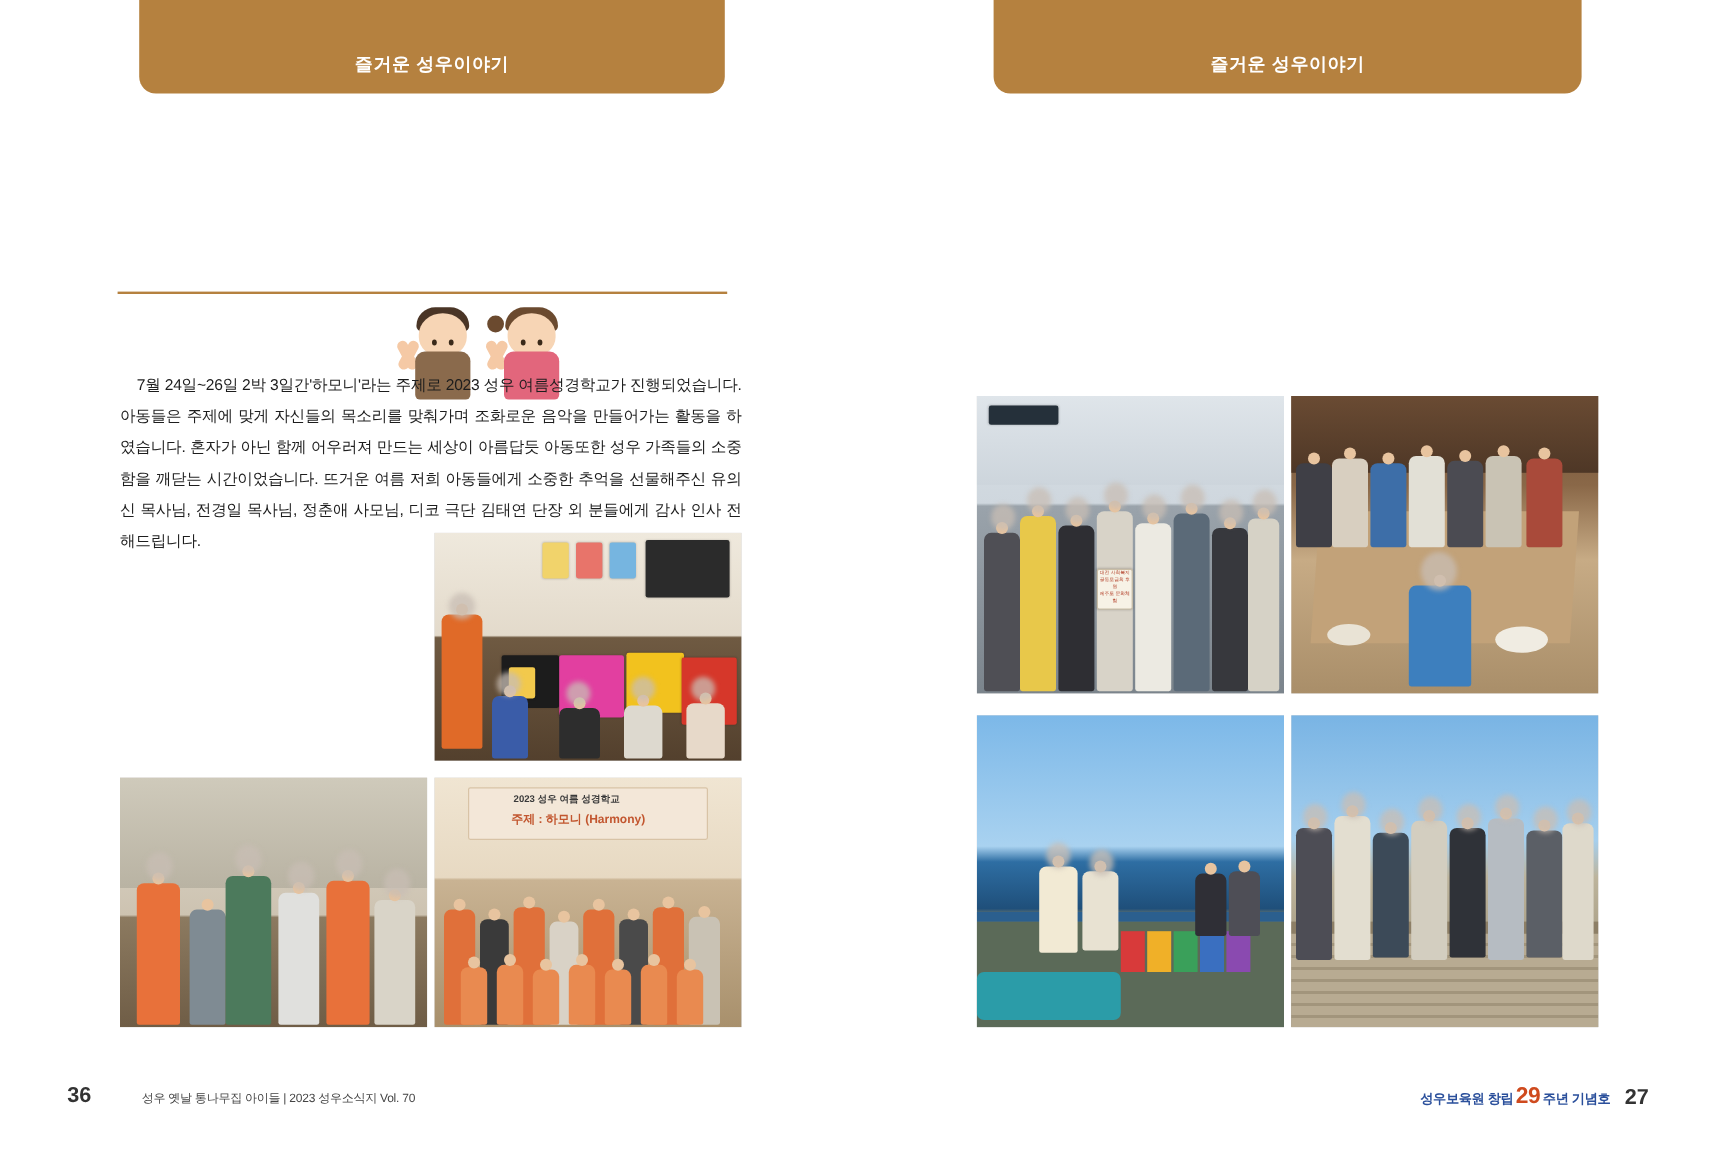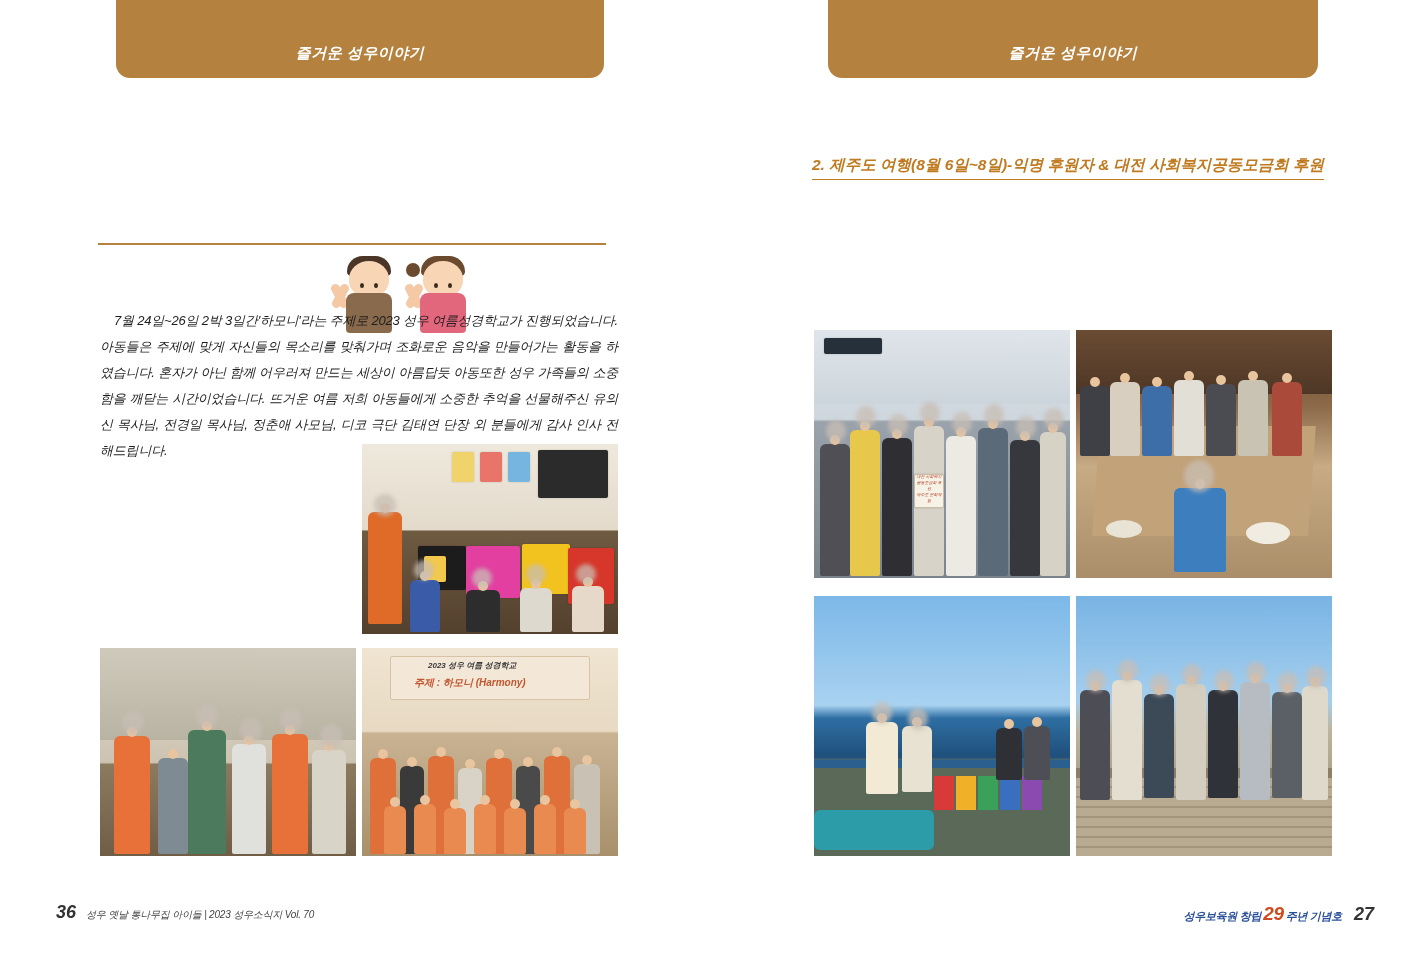--- a/index.html
+++ b/index.html
@@ -7,21 +7,21 @@
   body {
     width: 1428px;
     height: 967px;
     background: #ffffff;
     font-family: "Liberation Sans", sans-serif;
     color: #1a1a1a;
     overflow: hidden;
     position: relative;
   }
   .spread { display: flex; width: 1428px; height: 967px; }
-  .page { position: relative; width: 714px; height: 967px; font-style: italic; }
+  .page { position: relative; width: 714px; height: 967px; }
 
   
   .header-tab {
     position: absolute;
     top: 0;
     height: 78px;
     background: #b5813f;
     border-bottom-left-radius: 14px;
     border-bottom-right-radius: 14px;
     color: #ffffff;
@@ -209,21 +209,21 @@
   
   .footer-left {
     position: absolute;
     left: 56px;
     bottom: 44px;
     display: flex;
     align-items: baseline;
     gap: 10px;
   }
   .pg-num { font-size: 18px; font-weight: bold; color: #333; }
-  .footer-text { font-size: 10px; color: #444; letter-spacing: -0.2px; }
+  .footer-text { font-size: 10px; color: #444; letter-spacing: -0.2px; margin-left: 32px; }
   .footer-right {
     position: absolute;
     right: 54px;
     bottom: 42px;
     display: flex;
     align-items: center;
     gap: 12px;
   }
   .brand-mark {
     font-size: 11px;
@@ -316,21 +316,21 @@
         <div class="blur-face" style="left:180px; bottom:124px; width:22px; height:24px;"></div>
         <div class="fig" style="left:212px; width:34px; height:104px; background:#d9d4c8;"></div>
         <div class="blur-face" style="left:220px; bottom:108px; width:22px; height:24px;"></div>
       </div>
     </div>
 
     <div class="photo" style="left:362px; top:648px; width:256px; height:208px;">
       <div class="ph-inner scene-group">
         <div class="banner" style="left:28px; top:8px; width:200px; height:44px;"></div>
         <div style="position:absolute;left:66px;top:12px;font-size:8px;color:#3a3a3a;font-weight:bold;">2023 성우 여름 성경학교</div>
-        <div style="position:absolute;left:52px;top:28px;font-size:10px;color:#c2562f;font-weight:bold;">주제 : 하모니 (Harmony)</div>
+        <div style="position:absolute;left:64px;top:28px;font-size:10px;color:#c2562f;font-weight:bold;">주제 : 하모니 (Harmony)</div>
         <div class="fig" style="left:8px; width:26px; height:96px; background:#e0703a;"></div>
         <div class="fig" style="left:38px; width:24px; height:88px; background:#3a3a3a;"></div>
         <div class="fig" style="left:66px; width:26px; height:98px; background:#e0703a;"></div>
         <div class="fig" style="left:96px; width:24px; height:86px; background:#d9d2c6;"></div>
         <div class="fig" style="left:124px; width:26px; height:96px; background:#e0703a;"></div>
         <div class="fig" style="left:154px; width:24px; height:88px; background:#4a4a4a;"></div>
         <div class="fig" style="left:182px; width:26px; height:98px; background:#e0703a;"></div>
         <div class="fig" style="left:212px; width:26px; height:90px; background:#c9c2b4;"></div>
         <div class="fig" style="left:22px; width:22px; height:48px; background:#e98a50;"></div>
         <div class="fig" style="left:52px; width:22px; height:50px; background:#e98a50;"></div>
@@ -347,21 +347,20 @@
       <span class="footer-text">성우 옛날 통나무집 아이들 | 2023 성우소식지 Vol. 70</span>
     </div>
   </div>
 
   <div class="page right-page">
 
     <div class="header-tab">
       <span>즐거운 성우이야기</span>
     </div>
 
-    <div class="sec-head">2. 제주도 여행(8월 6일~8일)-익명 후원자 &amp; 대전 사회복지공동모금회 후원</div>
 
 
     <div class="photo" style="left:100px; top:330px; width:256px; height:248px;">
       <div class="ph-inner scene-indoor-blue">
         <div style="position:absolute;left:0;top:0;width:100%;height:30%;background:linear-gradient(#dfe5ea,#cdd5dc);"></div>
         <div class="card" style="left:10px; top:8px; width:58px; height:16px; background:#25303a;"></div>
         <div class="fig" style="left:6px; width:30px; height:132px; background:#4f4f55;"></div>
         <div class="blur-face" style="left:12px; bottom:136px; width:20px; height:22px;"></div>
         <div class="fig" style="left:36px; width:30px; height:146px; background:#e8c84a;"></div>
         <div class="blur-face" style="left:42px; bottom:150px; width:20px; height:22px;"></div>

